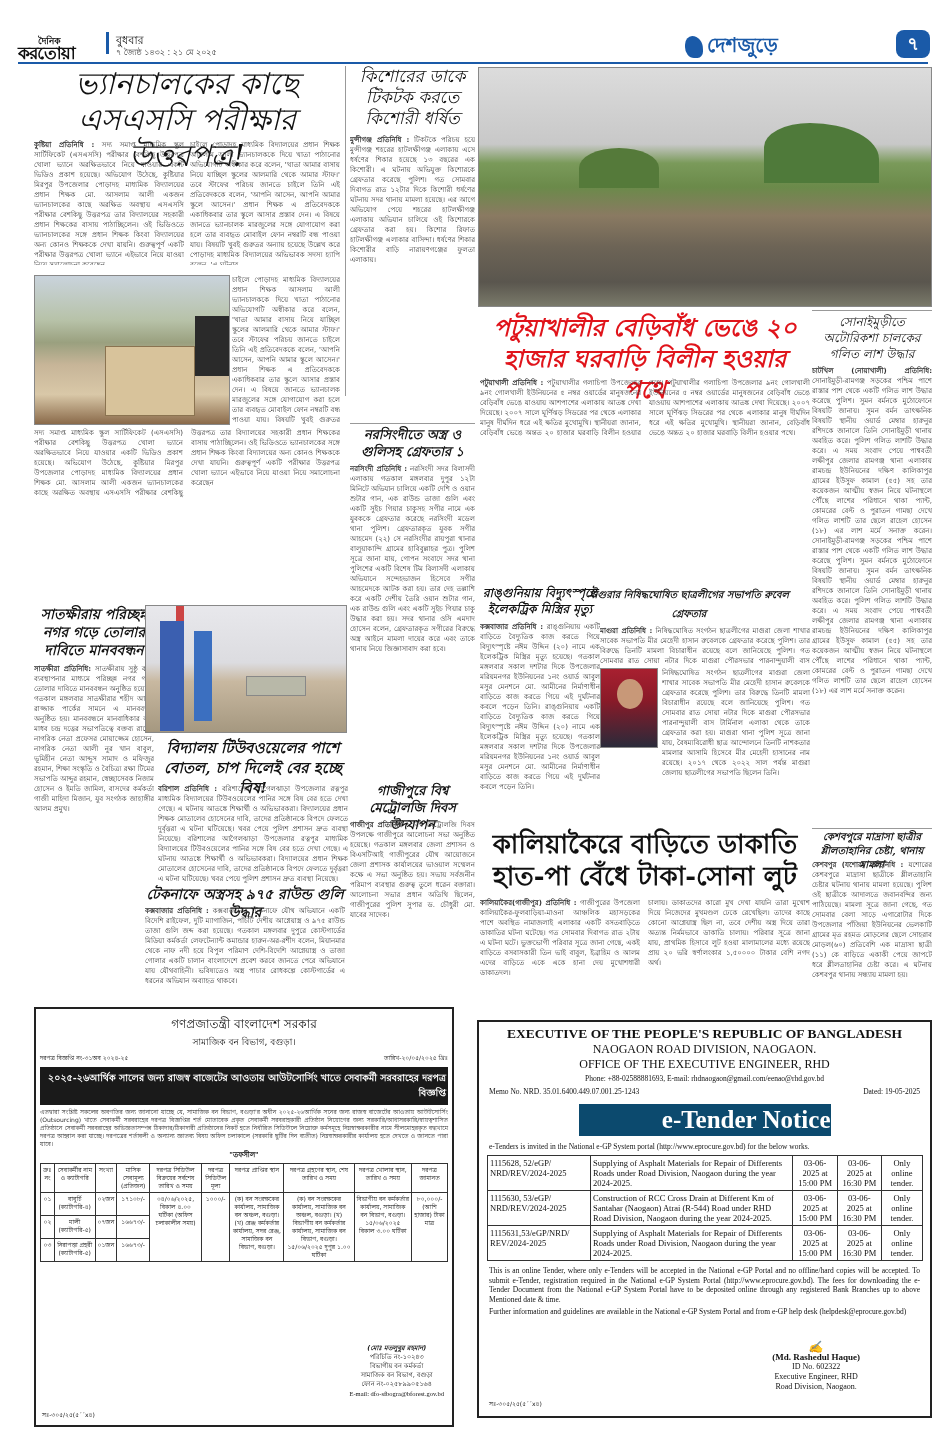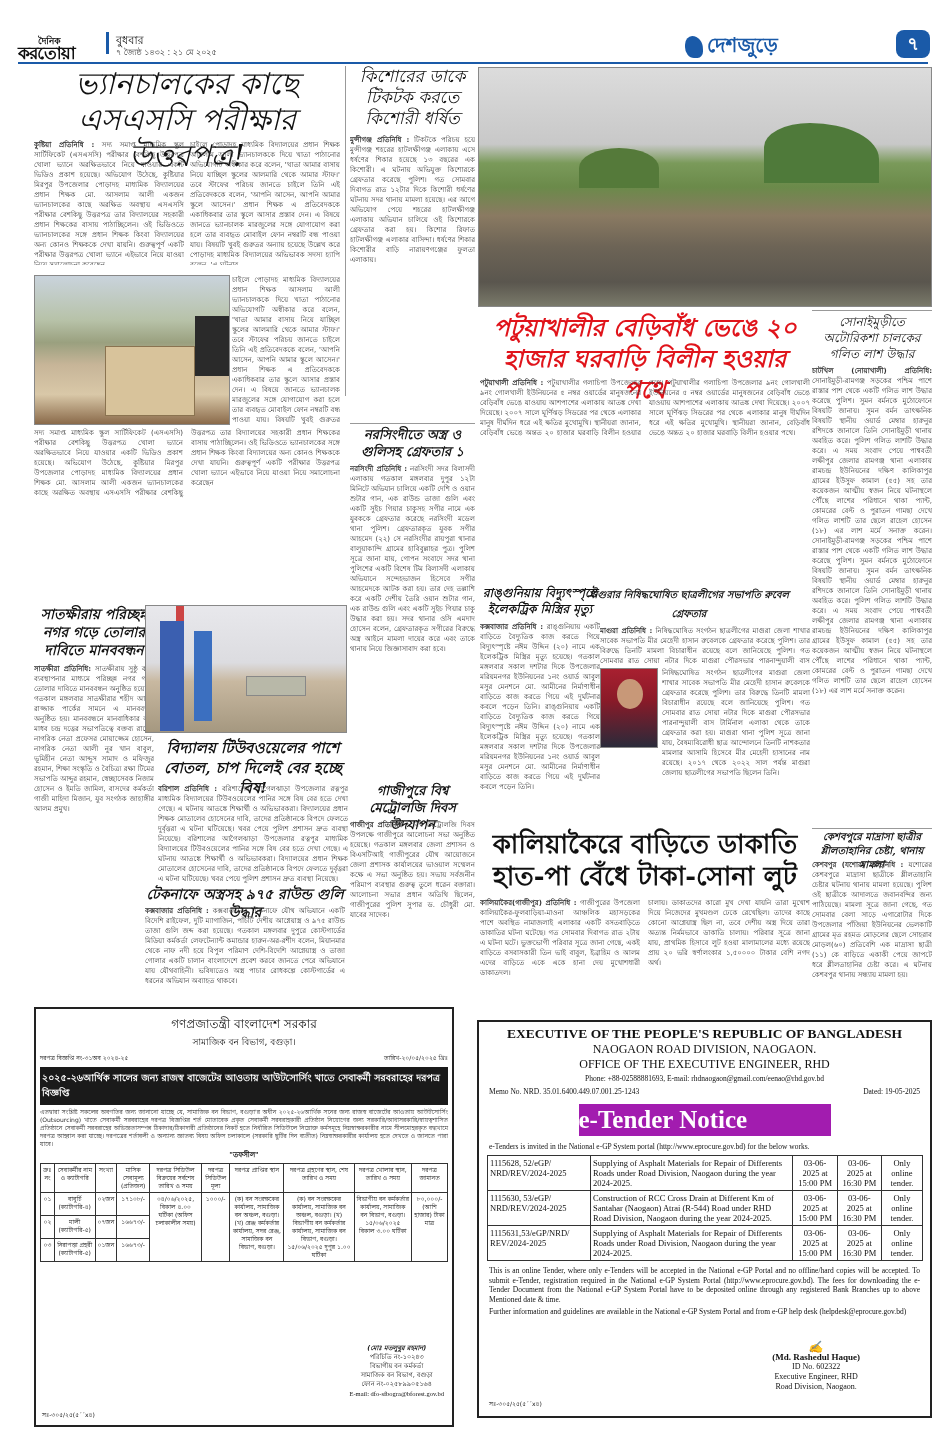--- a/index.html
+++ b/index.html
@@ -107,21 +107,21 @@
 <div class="abs hl" style="left:812px;top:830px;width:120px;font-size:10px;line-height:14px;font-weight:bold">কেশবপুরে মাদ্রাসা ছাত্রীর শ্লীলতাহানির চেষ্টা, থানায় মামলা</div>
 <div class="abs col-text" style="left:812px;top:860px;width:120px;height:155px"><b>কেশবপুর (যশোর) প্রতিনিধি :</b> <span>যশোরের কেশবপুরে মাদ্রাসা ছাত্রীকে শ্লীলতাহানি চেষ্টার ঘটনায় থানায় মামলা হয়েছে। পুলিশ ওই ছাত্রীকে আদালতে জবানবন্দির জন্য পাঠিয়েছে। মামলা সূত্রে জানা গেছে, গত সোমবার বেলা সাড়ে এগারোটার দিকে উপজেলার পাঁজিয়া ইউনিয়নের ভেলকাটি গ্রামের মৃত রহমত মোড়লের ছেলে সোহরাব মোড়ল(৬০) প্রতিবেশি এক মাদ্রাসা ছাত্রী (১১) কে বাড়িতে একাকী পেয়ে জাপটে ধরে শ্লীলতাহানির চেষ্টা করে। এ ঘটনায় কেশবপুর থানায় সন্ধ্যায় মামলা হয়।</span></div>
 
 <div class="abs" style="left:34px;top:1007px;width:420px;height:420px;border:2px solid #222">
   <div style="text-align:center;font-size:12px;margin-top:6px">গণপ্রজাতন্ত্রী বাংলাদেশ সরকার</div>
   <div style="text-align:center;font-size:9px">সামাজিক বন বিভাগ, বগুড়া।</div>
   <div style="display:flex;justify-content:space-between;font-size:6px;padding:3px 4px">
     <span>দরপত্র বিজ্ঞপ্তি নং-৩১অব ২০২৪-২৫</span>
     <span>তারিখ-২০/০৫/২০২৫ খ্রিঃ</span>
   </div>
-  <div style="background:#1a1a1a;color:#fff;font-size:9.5px;text-align:left;padding:4px 2px;margin:0 4px;font-weight:bold">২০২৫-২৬আর্থিক সালের জন্য রাজস্ব বাজেটের আওতায় আউটসোর্সিং খাতে সেবাকর্মী সরবরাহের দরপত্র বিজ্ঞপ্তি</div>
+  <div style="background:#1a1a1a;color:#fff;font-size:9.5px;text-align:right;padding:4px 2px;margin:0 4px;font-weight:bold">২০২৫-২৬আর্থিক সালের জন্য রাজস্ব বাজেটের আওতায় আউটসোর্সিং খাতে সেবাকর্মী সরবরাহের দরপত্র বিজ্ঞপ্তি</div>
   <div class="col-text" style="font-size:6px;line-height:8px;padding:3px 4px;height:44px">এতদ্বারা সংশ্লিষ্ট সকলের অবগতির জন্য জানানো যাচ্ছে যে, সামাজিক বন বিভাগ, বগুড়া'র অধীন ২০২৫-২৬আর্থিক সনের জন্য রাজস্ব বাজেটের আওতায় আউটসোর্সিং (Outsourcing) খাতে সেবাকর্মী সরবরাহের দরপত্র বিজ্ঞপ্তির শর্ত মোতাবেক প্রকৃত সেবাকর্মী সরবরাহকারী প্রতিষ্ঠান নিয়োগের জন্য সরকারি/আধাসরকারি/স্বায়ত্বশাসিত প্রতিষ্ঠানে সেবাকর্মী সরবরাহের অভিজ্ঞতাসম্পন্ন ঠিকাদার/ঠিকাদারী প্রতিষ্ঠানের নিকট হতে নির্ধারিত সিডিউলে নিম্নোক্ত কর্মসমূহে নিম্নস্বাক্ষরকারীর নামে সীলমোহরকৃত বদ্ধখামে দরপত্র আহ্বান করা যাচ্ছে। দরপত্রের শর্তাবলী ও অন্যান্য জ্ঞাতব্য বিষয় অফিস চলাকালে (সরকারি ছুটির দিন ব্যতীত) নিম্নস্বাক্ষরকারীর কার্যালয় হতে দেখতে ও জানতে পারা যাবে।</div>
   <div style="text-align:center;font-size:7px;font-weight:bold">"তফসীল"</div>
   <table class="bn" style="margin:2px 4px;width:408px">
     <tbody>
         <tr>
       <th>ক্রঃ নং</th>
       <th>সেবাকর্মীর নাম ও ক্যাটাগরি</th>
       <th>সংখ্যা</th>
       <th>মাসিক সেবামূল্য (প্রতিজন)</th>
       <th>দরপত্র সিডিউল বিক্রয়ের সর্বশেষ তারিখ ও সময়</th>
@@ -170,21 +170,21 @@
 
 <div class="abs" style="left:477px;top:1020px;width:455px;height:398px;border:2px solid #222;font-family:'Liberation Serif',serif">
   <div style="text-align:center;font-size:13.5px;font-weight:bold;margin-top:4px">EXECUTIVE OF THE PEOPLE'S REPUBLIC OF BANGLADESH</div>
   <div style="text-align:center;font-size:12px">NAOGAON ROAD DIVISION, NAOGAON.</div>
   <div style="text-align:center;font-size:12px">OFFICE OF THE EXECUTIVE ENGINEER, RHD</div>
   <div style="text-align:center;font-size:7.5px;margin-top:2px">Phone: +88-02588881693, E-mail: rhdnaogaon@gmail.com/eenao@rhd.gov.bd</div>
   <div style="display:flex;justify-content:space-between;font-size:7.5px;padding:4px 10px">
     <span>Memo No. NRD. 35.01.6400.449.07.001.25-1243</span>
     <span>Dated: 19-05-2025</span>
   </div>
-  <div style="width:252px;margin:4px auto;background:#a21caf;color:#fff;text-align:left;font-size:25px;font-weight:bold;line-height:32px">e-Tender Notice</div>
+  <div style="width:252px;margin:4px auto;background:#0c4a6e;color:#fff;text-align:right;font-size:25px;font-weight:bold;line-height:32px">e-Tender Notice</div>
   <div style="font-size:7.5px;padding:2px 10px">e-Tenders is invited in the National e-GP System portal (http://www.eprocure.gov.bd) for the below works.</div>
   <table class="eng" style="margin:2px 8px;width:436px">
     <tbody>
     <tr>
       <td>1115628, 52/eGP/ NRD/REV/2024-2025</td>
       <td>Supplying of Asphalt Materials for Repair of Differents Roads under Road Division, Naogaon during the year 2024-2025.</td>
       <td style="text-align:center">03-06-2025 at 15:00 PM</td>
       <td style="text-align:center">03-06-2025 at 16:30 PM</td>
       <td style="text-align:center">Only online tender.</td>
     </tr>

